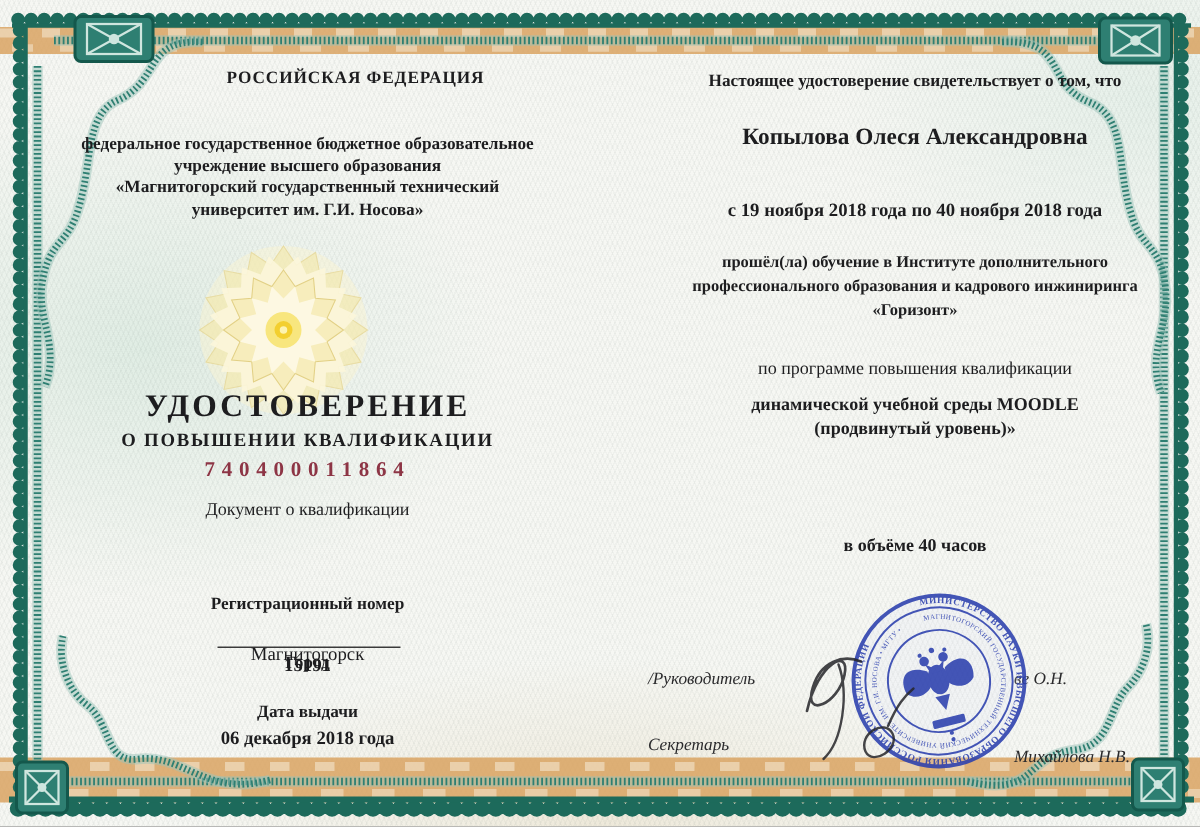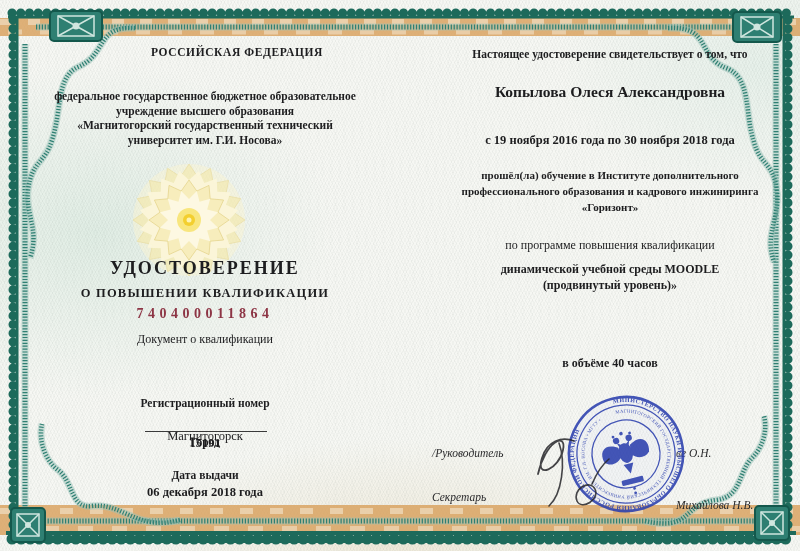--- a/index.html
+++ b/index.html
@@ -18,21 +18,21 @@
       repeating-linear-gradient(115deg, rgba(110,125,118,.055) 0 1px, transparent 1px 3px),
       repeating-linear-gradient(65deg, rgba(110,125,118,.05) 0 1px, transparent 1px 3px);
   }
   svg.layer{position:absolute;left:0;top:0;z-index:2;pointer-events:none;}
   .content{position:absolute;inset:0;z-index:3;}
   .col-left{position:absolute;left:30px;top:0;width:350px;text-align:center;}
   .col-right{position:absolute;left:425px;top:0;width:370px;text-align:center;}
   .country{position:absolute;top:46px;width:100%;font-size:11.5px;font-weight:bold;letter-spacing:.6px;margin-left:32px;}
   .institution{position:absolute;top:89px;width:100%;font-size:11.5px;font-weight:bold;line-height:14.5px;}
   .rosette{position:absolute;left:128px;top:162px;z-index:2;}
-  .cert-title{position:absolute;top:258px;width:100%;font-size:18px;font-weight:bold;letter-spacing:2px;z-index:3;}
+  .cert-title{position:absolute;top:258px;width:100%;font-size:21px;font-weight:bold;letter-spacing:2px;z-index:3;}
   .cert-subtitle{position:absolute;top:286px;width:100%;font-size:12.5px;font-weight:bold;letter-spacing:1.2px;}
   .cert-number{position:absolute;top:306px;width:100%;font-size:14px;font-weight:bold;letter-spacing:4.5px;color:#8d3545;}
   .doc-type{position:absolute;top:332px;width:100%;font-size:12px;font-weight:normal;}
   .reg-label{position:absolute;top:397px;width:100%;font-size:11.5px;font-weight:bold;}
   .reg-value{position:absolute;top:436px;width:100%;font-size:12.5px;font-weight:bold;text-align:center;}
   .reg-line{position:absolute;top:431px;left:115px;width:122px;border-top:1.5px solid #3a3a3a;}
   .city-label{position:absolute;top:436px;width:100%;font-size:11.5px;font-weight:bold;}
   .city-value{position:absolute;top:429px;width:100%;font-size:12.5px;font-weight:normal;}
   .date-label{position:absolute;top:469px;width:100%;font-size:11.5px;font-weight:bold;}
   .date-value{position:absolute;top:485px;width:100%;font-size:12.5px;font-weight:bold;}
@@ -155,21 +155,21 @@
       <div class="reg-line"></div>
       <div class="city-label">Город</div>
       <div class="city-value">Магнитогорск</div>
       <div class="date-label">Дата выдачи</div>
       <div class="date-value">06 декабря 2018 года</div>
     </div>
 
     <div class="col-right">
       <div class="statement">Настоящее удостоверение свидетельствует о том, что</div>
       <div class="holder">Копылова Олеся Александровна</div>
-      <div class="period">с 19 ноября 2016 года по 30 ноября 2018 года</div>
+      <div class="period">с 19 ноября 2018 года по 40 ноября 2018 года</div>
       <div class="training">
         <div>прошёл(ла) обучение в Институте дополнительного</div>
         <div>профессионального образования и кадрового инжиниринга</div>
         <div>«Горизонт»</div>
       </div>
       <div class="program-label">по программе повышения квалификации</div>
       <div class="program">
         <div>динамической учебной среды MOODLE</div>
         <div>(продвинутый уровень)»</div>
       </div>

